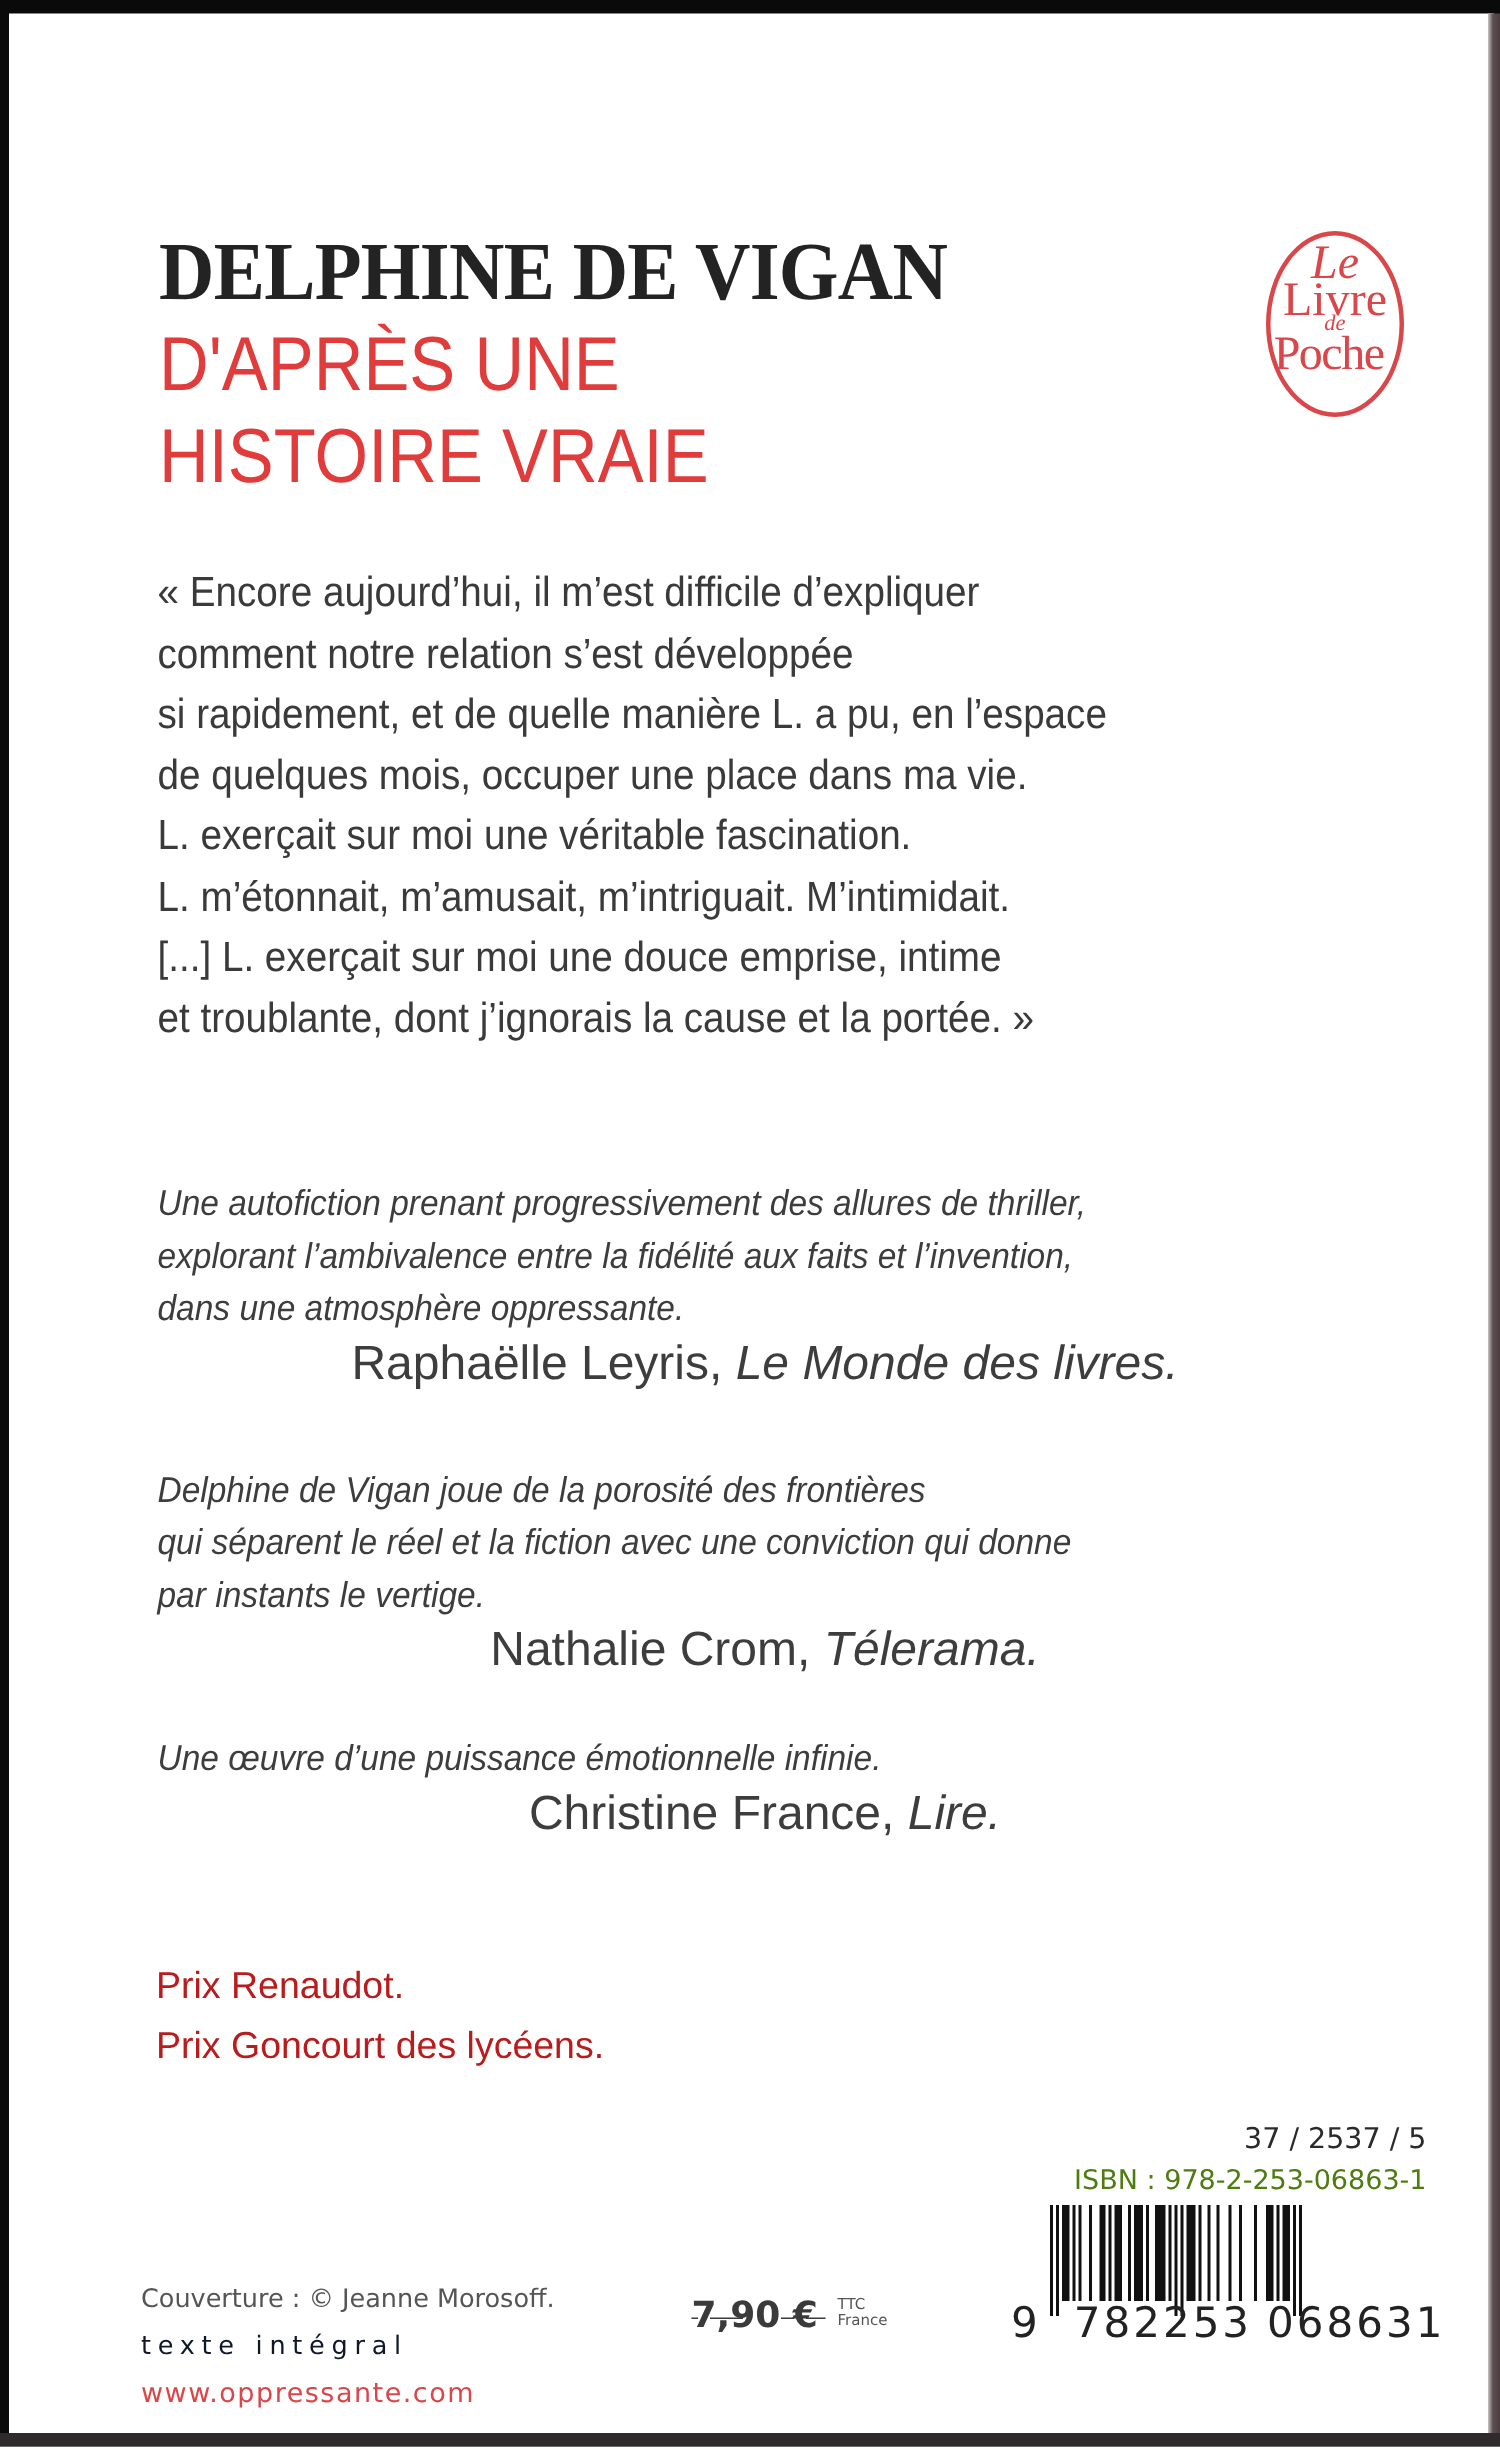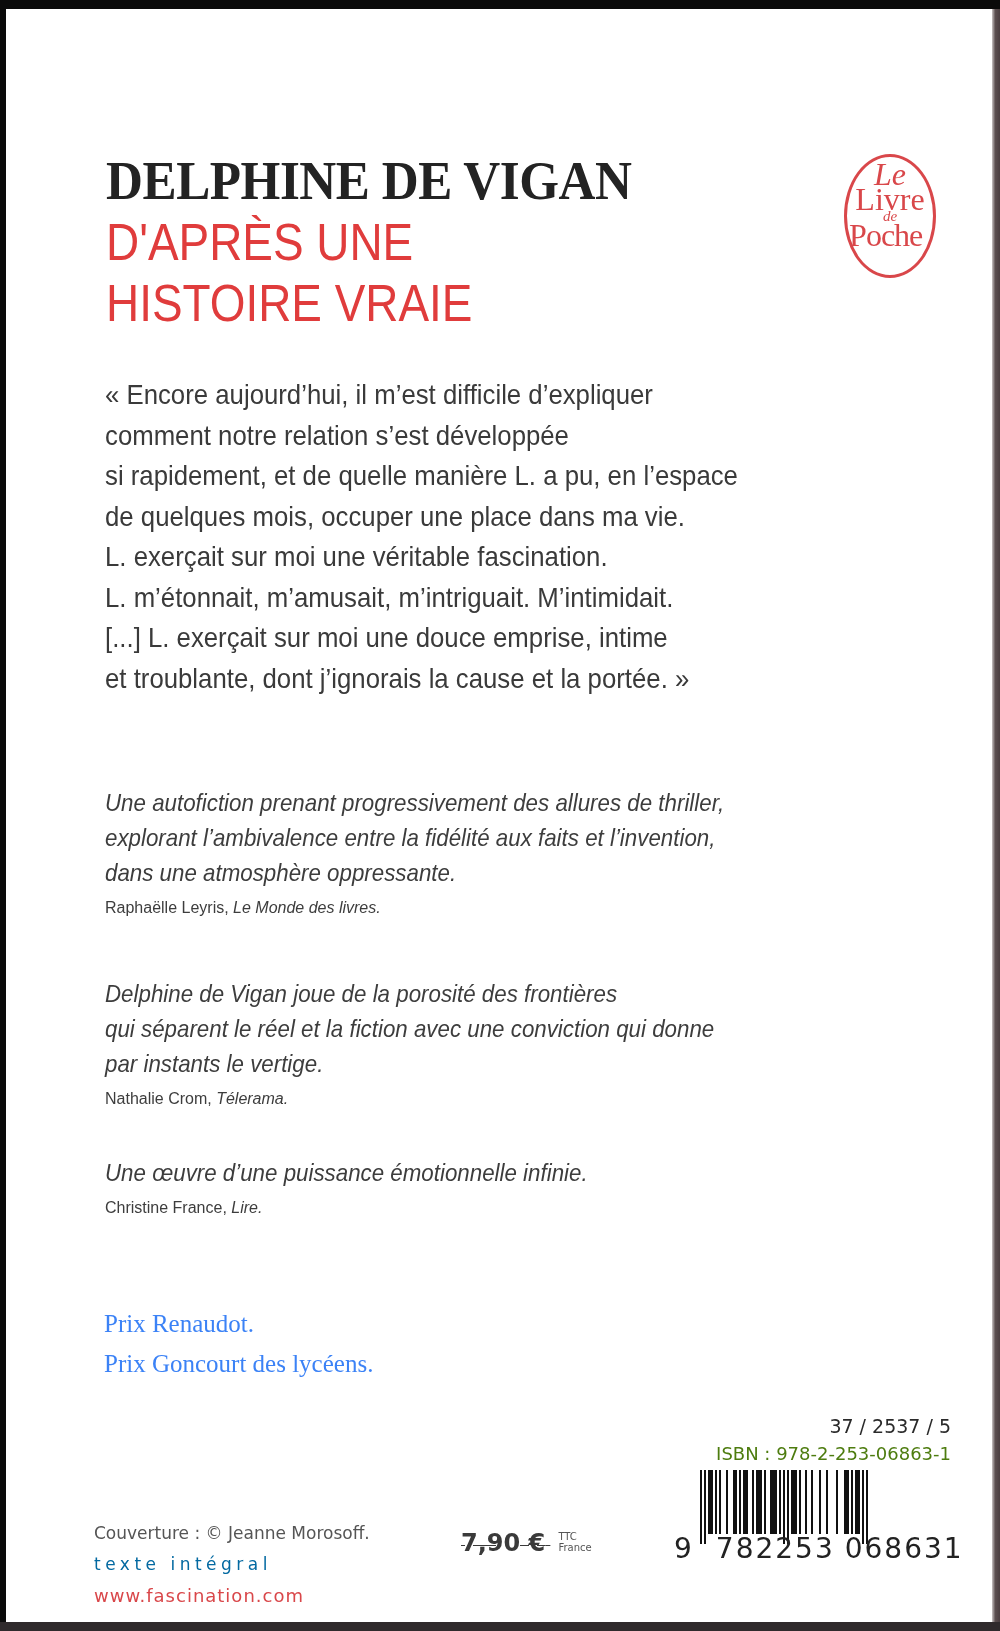--- a/index.html
+++ b/index.html
@@ -86,33 +86,33 @@
     .review .q {
       font-style: italic;
       font-size: 24px;
       line-height: 35px;
       transform: scaleX(0.93);
       transform-origin: left top;
       white-space: nowrap;
     }
     .review .q div { display: block; }
     .review .attr {
-      text-align: left;
-      font-size: 16px;
+      text-align: center;
+      font-size: 32px;
       line-height: 36px;
       white-space: nowrap;
     }
     .review .attr .src { font-style: italic; }
 
     .prizes {
       position: absolute; left: 98px; top: 1295px;
-      font-family: Liberation Serif, serif;
+      font-family: Liberation Sans, sans-serif;
       font-size: 25px;
       line-height: 40px;
-      color: #3b82f6;
+      color: #b91c1c;
     }
     .prizes div { display: block; }
 
     .codes {
       position: absolute; right: 45px; top: 1403px;
       text-align: right;
       font-family: "DejaVu Sans", sans-serif;
       color: #2a2a2a;
       margin-left: 16px;
     }
@@ -139,21 +139,21 @@
     .barcode-digits .mid { margin-left: 10px; }
 
     .credits {
       position: absolute; left: 88px; top: 1473px;
       font-family: "DejaVu Sans", sans-serif;
       color: #555;
       font-size: 17px;
       line-height: 31px;
     }
     .credits .cov { color: #555; font-size: 17px; margin-top: 36px; }
-    .credits .integral { letter-spacing: 4.5px; color: #0369a1; font-size: 17px; }
+    .credits .integral { letter-spacing: 4.5px; color: #0f172a; font-size: 17px; }
     .credits .url { color: #d9474a; letter-spacing: 1px; font-size: 18px; }
 
     .price {
       position: absolute; left: 455px; top: 1520px;
       font-family: "DejaVu Sans", sans-serif;
       color: #3a3a3a;
       white-space: nowrap;
       text-decoration: underline;
     }
     .price .amount { font-size: 24px; font-weight: bold; vertical-align: top; }
@@ -230,21 +230,21 @@
   </div>
 
   <div class="codes">
     <div class="ref">37 / 2537 / 5</div>
     <div class="isbn">ISBN : 978-2-253-06863-1</div>
   </div>
 
   <div class="credits">
     <div class="cov">Couverture : © Jeanne Morosoff.</div>
     <div class="integral">texte intégral</div>
-    <div class="url">www.fascination.com</div>
+    <div class="url">www.oppressante.com</div>
   </div>
 
   <div class="price">
     <span class="amount">7,90 €</span>
     <span class="tax">
       <span style="display:block">TTC</span>
       <span style="display:block">France</span>
     </span>
   </div>
 </div>

